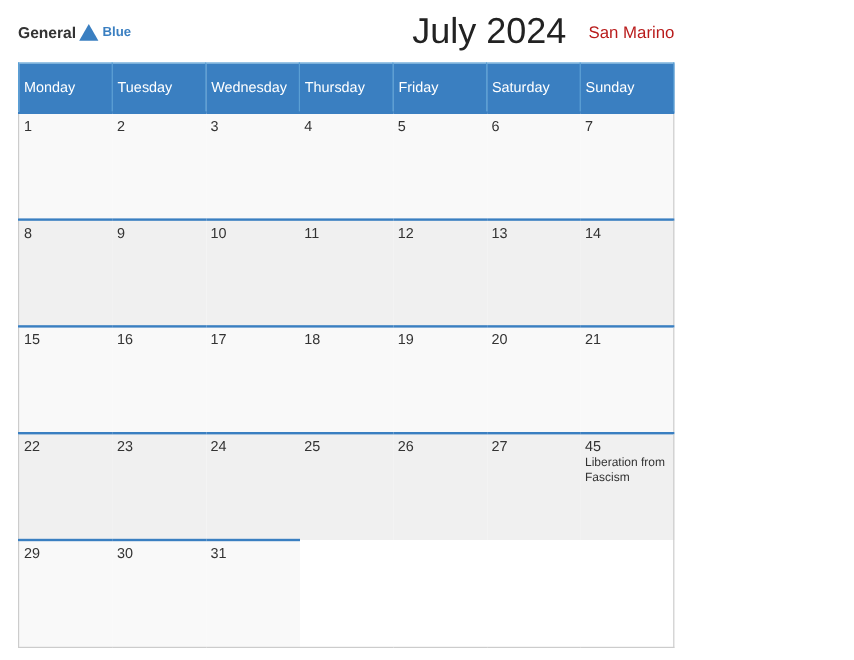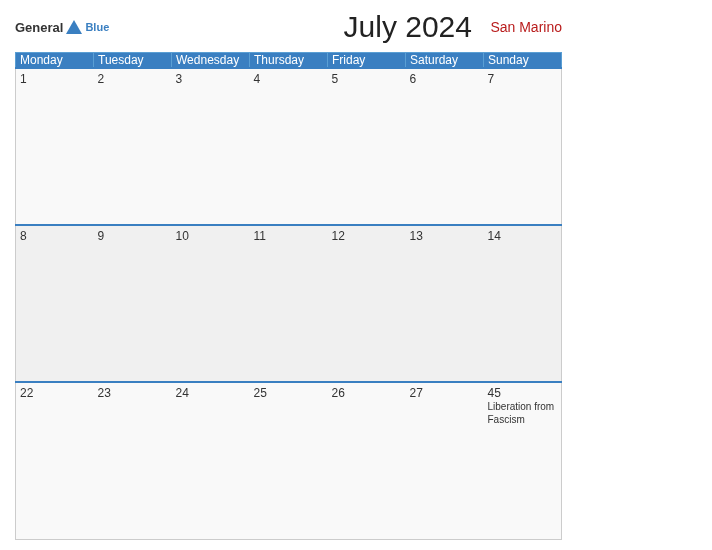--- a/index.html
+++ b/index.html
@@ -64,21 +64,21 @@
       border-collapse: collapse;
       width: 100%;
       flex: 1;
       table-layout: fixed;
     }
     .calendar thead th {
       background: #3a7fc1;
       color: #fff;
       font-size: 12px;
       font-weight: normal;
-      padding: 0 4px;
+      padding: 13px 4px;
       text-align: left;
       border: 1px solid #5a9fd4;
     }
     .calendar tbody td {
       border: none;
       border-top: 2px solid #3a7fc1;
       vertical-align: top;
       padding: 3px 4px;
       font-size: 12px;
       color: #333;
@@ -142,23 +142,41 @@
         <tr>
           <td><span class="day-num">8</span></td>
           <td><span class="day-num">9</span></td>
           <td><span class="day-num">10</span></td>
           <td><span class="day-num">11</span></td>
           <td><span class="day-num">12</span></td>
           <td><span class="day-num">13</span></td>
           <td><span class="day-num">14</span></td>
         </tr>
         <tr>
+          <td><span class="day-num">15</span></td>
+          <td><span class="day-num">16</span></td>
+          <td><span class="day-num">17</span></td>
+          <td><span class="day-num">18</span></td>
+          <td><span class="day-num">19</span></td>
+          <td><span class="day-num">20</span></td>
+          <td><span class="day-num">21</span></td>
+        </tr>
+        <tr>
           <td><span class="day-num">22</span></td>
           <td><span class="day-num">23</span></td>
           <td><span class="day-num">24</span></td>
           <td><span class="day-num">25</span></td>
           <td><span class="day-num">26</span></td>
           <td><span class="day-num">27</span></td>
           <td><span class="day-num">45</span><div class="holiday-text">Liberation from Fascism</div></td>
         </tr>
+        <tr>
+          <td><span class="day-num">29</span></td>
+          <td><span class="day-num">30</span></td>
+          <td><span class="day-num">31</span></td>
+          <td class="empty-cell"></td>
+          <td class="empty-cell"></td>
+          <td class="empty-cell"></td>
+          <td class="empty-cell"></td>
+        </tr>
       </tbody>
   </table>
 </div>
 
 </body></html>

